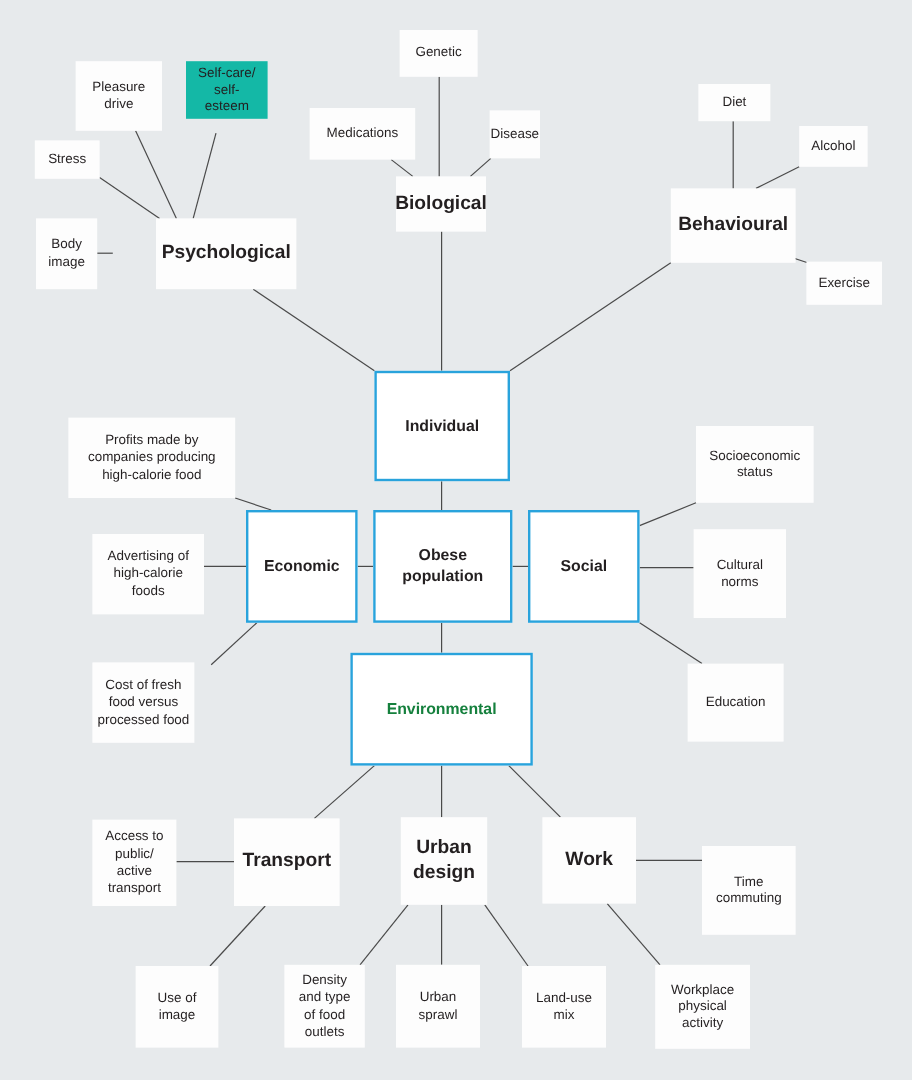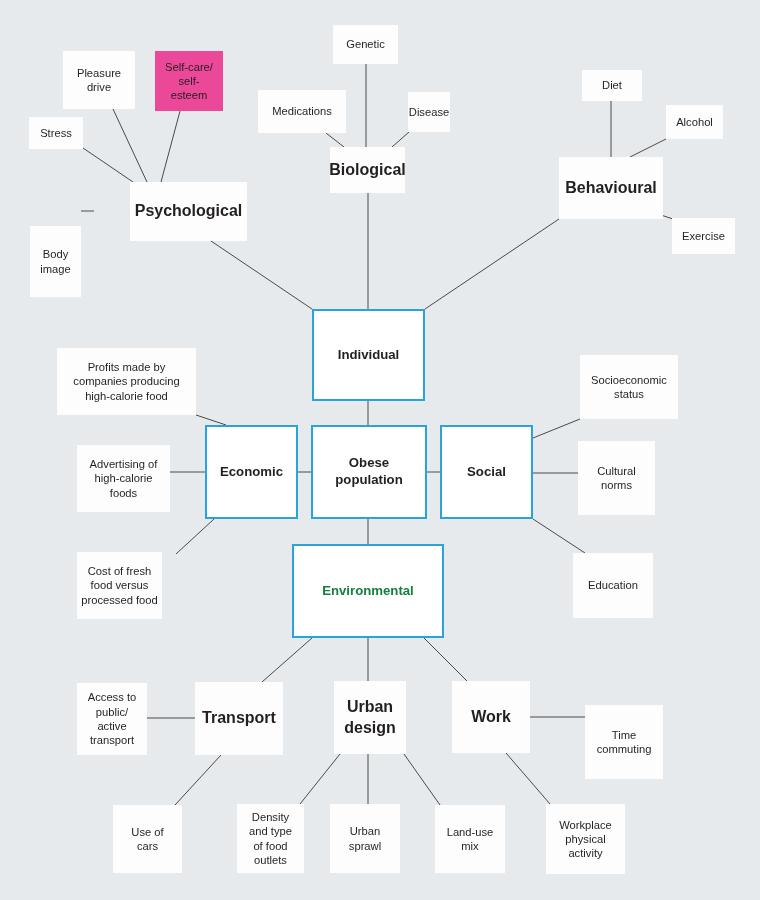--- a/index.html
+++ b/index.html
@@ -104,24 +104,24 @@
     <div class="node branch" style="left: 94px; top: 182px; width: 117px; height: 59px; background: rgb(253, 253, 253); color: rgb(35, 31, 32); margin-left: 36px;">Psychological</div>
     <div class="node branch" style="left: 330px; top: 147px; width: 75px; height: 46px; background: rgb(253, 253, 253); color: rgb(35, 31, 32);">Biological</div>
     <div class="node branch" style="left: 559px; top: 157px; width: 104px; height: 62px; background: rgb(253, 253, 253); color: rgb(35, 31, 32);">Behavioural</div>
     <div class="node branch" style="left: 195px; top: 682px; width: 88px; height: 73px; background: rgb(253, 253, 253); color: rgb(35, 31, 32);">Transport</div>
     <div class="node branch" style="left: 334px; top: 681px; width: 72px; height: 73px; background: rgb(253, 253, 253); color: rgb(35, 31, 32);">Urban
 design</div>
     <div class="node branch" style="left: 452px; top: 681px; width: 78px; height: 72px; background: rgb(253, 253, 253); color: rgb(35, 31, 32);">Work</div>
     <div class="node leaf" style="left: 29px; top: 117px; width: 54px; height: 32px; background: rgb(253, 253, 253); color: rgb(35, 31, 32);">Stress</div>
     <div class="node leaf" style="left: 63px; top: 51px; width: 72px; height: 58px; background: rgb(253, 253, 253); color: rgb(35, 31, 32);">Pleasure
 drive</div>
-    <div class="node leaf" style="left: 155px; top: 51px; width: 68px; height: 60px; background: #ec4899; color: rgb(35, 31, 32); text-align: center;">Self-care/
+    <div class="node leaf" style="left: 155px; top: 51px; width: 68px; height: 48px; background: #14b8a6; color: rgb(35, 31, 32); text-align: center;">Self-care/
 self-
 esteem</div>
-    <div class="node leaf" style="left: 30px; top: 182px; width: 51px; height: 71px; background: rgb(253, 253, 253); color: rgb(35, 31, 32); margin-top: 44px;">Body
+    <div class="node leaf" style="left: 30px; top: 182px; width: 51px; height: 59px; background: rgb(253, 253, 253); color: rgb(35, 31, 32);">Body
 image</div>
     <div class="node leaf" style="left: 258px; top: 90px; width: 88px; height: 43px; background: rgb(253, 253, 253); color: rgb(35, 31, 32);">Medications</div>
     <div class="node leaf" style="left: 333px; top: 25px; width: 65px; height: 39px; background: rgb(253, 253, 253); color: rgb(35, 31, 32);">Genetic</div>
     <div class="node leaf" style="left: 408px; top: 92px; width: 42px; height: 40px; background: rgb(253, 253, 253); color: rgb(35, 31, 32);">Disease</div>
     <div class="node leaf" style="left: 582px; top: 70px; width: 60px; height: 31px; background: rgb(253, 253, 253); color: rgb(35, 31, 32);">Diet</div>
     <div class="node leaf" style="left: 666px; top: 105px; width: 57px; height: 34px; background: rgb(253, 253, 253); color: rgb(35, 31, 32);">Alcohol</div>
     <div class="node leaf" style="left: 672px; top: 218px; width: 63px; height: 36px; background: rgb(253, 253, 253); color: rgb(35, 31, 32);">Exercise</div>
     <div class="node leaf" style="left: 57px; top: 348px; width: 139px; height: 67px; background: rgb(253, 253, 253); color: rgb(35, 31, 32);">Profits made by
 companies producing
 high-calorie food</div>
@@ -134,21 +134,21 @@
     <div class="node leaf" style="left: 580px; top: 355px; width: 98px; height: 64px; background: rgb(253, 253, 253); color: rgb(35, 31, 32);">Socioeconomic
 status</div>
     <div class="node leaf" style="left: 578px; top: 441px; width: 77px; height: 74px; background: rgb(253, 253, 253); color: rgb(35, 31, 32);">Cultural
 norms</div>
     <div class="node leaf" style="left: 573px; top: 553px; width: 80px; height: 65px; background: rgb(253, 253, 253); color: rgb(35, 31, 32);">Education</div>
     <div class="node leaf" style="left: 77px; top: 683px; width: 70px; height: 72px; background: rgb(253, 253, 253); color: rgb(35, 31, 32);">Access to
 public/
 active
 transport</div>
     <div class="node leaf" style="left: 113px; top: 805px; width: 69px; height: 68px; background: rgb(253, 253, 253); color: rgb(35, 31, 32);">Use of
-cars</div>
+image</div>
     <div class="node leaf" style="left: 237px; top: 804px; width: 67px; height: 69px; background: rgb(253, 253, 253); color: rgb(35, 31, 32);">Density
 and type
 of food
 outlets</div>
     <div class="node leaf" style="left: 330px; top: 804px; width: 70px; height: 69px; background: rgb(253, 253, 253); color: rgb(35, 31, 32);">Urban
 sprawl</div>
     <div class="node leaf" style="left: 435px; top: 805px; width: 70px; height: 68px; background: rgb(253, 253, 253); color: rgb(35, 31, 32);">Land-use
 mix</div>
     <div class="node leaf" style="left: 546px; top: 804px; width: 79px; height: 70px; background: rgb(253, 253, 253); color: rgb(35, 31, 32);">Workplace
 physical

